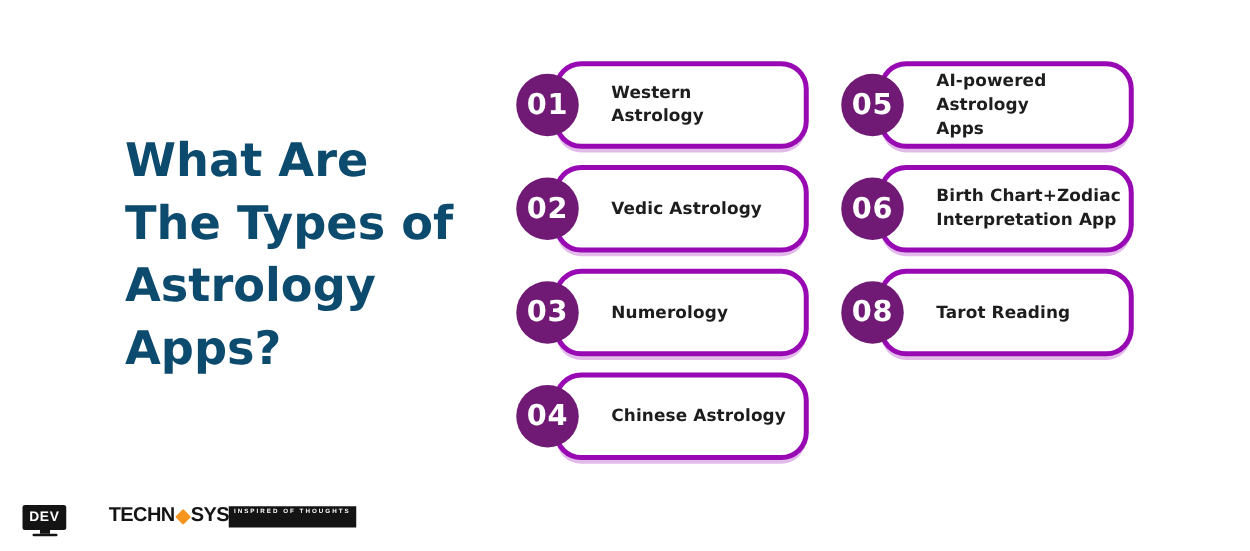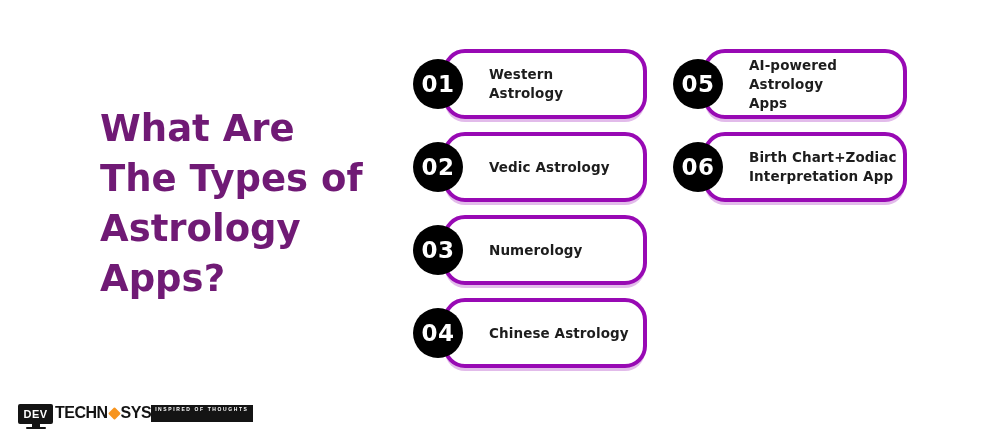--- a/index.html
+++ b/index.html
@@ -14,21 +14,21 @@
   }
 
   
   .title {
     position: absolute;
     left: 100px;
     top: 104px;
     font-size: 37px;
     line-height: 50px;
     font-weight: bold;
-    color: #701a75;
+    color: #0c4a6e;
     white-space: pre-line;
     letter-spacing: 0;
   }
 
   
   .col {
     position: absolute;
     top: 49px;
     display: flex;
     flex-direction: column;
@@ -63,39 +63,40 @@
     letter-spacing: 0.1px;
   }
   .num-circle {
     position: absolute;
     left: 0;
     top: 50%;
     transform: translateY(-50%);
     width: 50px;
     height: 50px;
     border-radius: 50%;
-    background: #000000;
+    background: #701a75;
     color: #ffffff;
     display: flex;
     align-items: center;
     justify-content: center;
     font-size: 23px;
     font-weight: bold;
     letter-spacing: 0.5px;
     z-index: 2;
   }
 
   
   .logo {
     position: absolute;
     left: 18px;
     top: 404px;
     display: flex;
     align-items: flex-start;
     font-family: "Liberation Sans", sans-serif;
+    gap: 32px;
   }
   .monitor {
     display: flex;
     flex-direction: column;
     align-items: center;
     margin-right: 2px;
   }
   .monitor-screen {
     width: 35px;
     height: 20px;
@@ -195,20 +196,26 @@
       <div class="card">
         <span class="card-label">AI-powered Astrology
 Apps</span>
       </div>
     </div>
     <div class="card-item">
       <span class="num-circle">06</span>
       <div class="card">
         <span class="card-label">Birth Chart+Zodiac
 Interpretation App</span>
+      </div>
+    </div>
+    <div class="card-item">
+      <span class="num-circle">08</span>
+      <div class="card">
+        <span class="card-label">Tarot Reading</span>
       </div>
     </div>
   </div>
 
   <div class="logo">
     <span class="monitor">
       <span class="monitor-screen">DEV</span>
       <span class="monitor-neck"></span>
       <span class="monitor-base"></span>
     </span>

